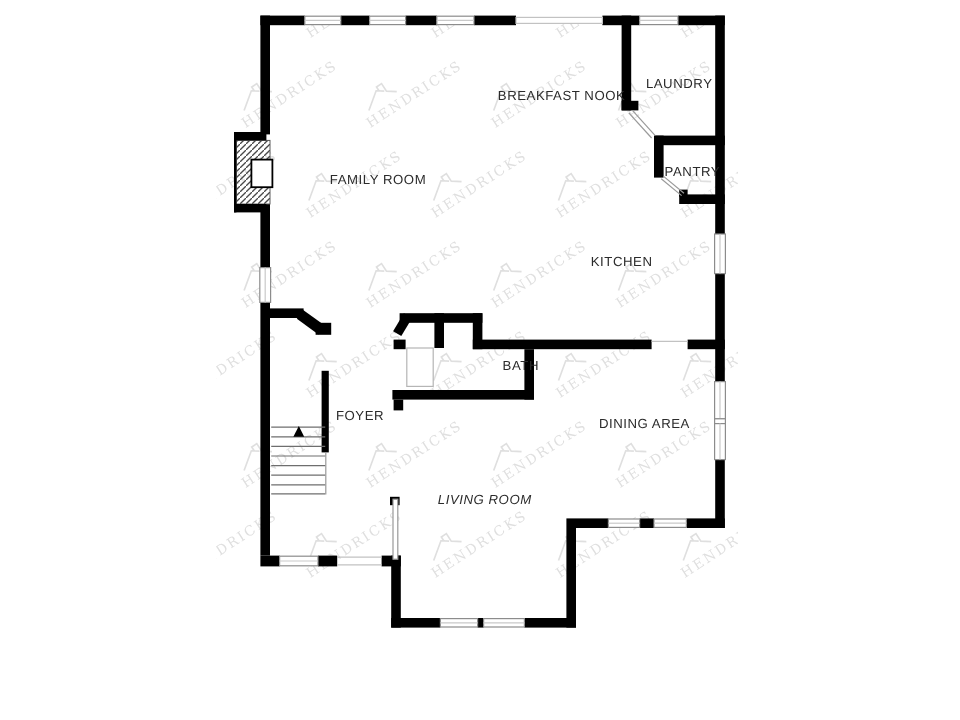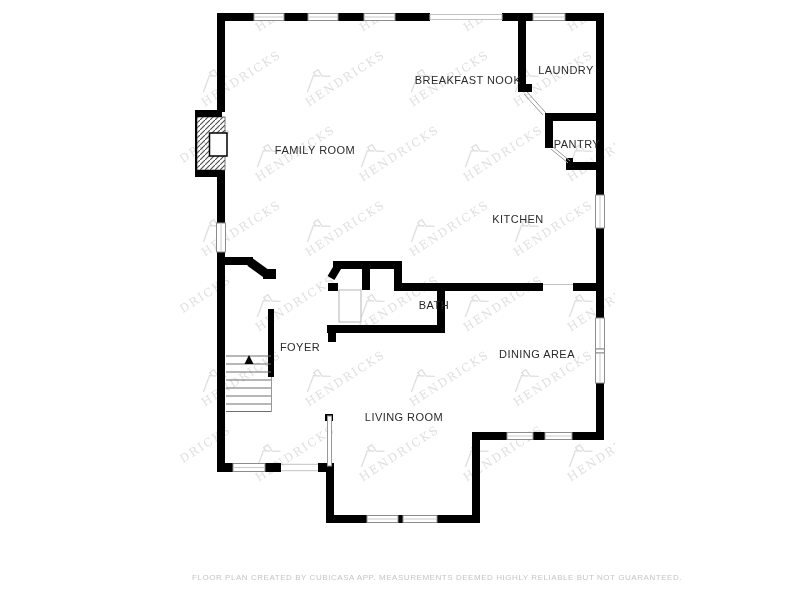--- a/index.html
+++ b/index.html
@@ -410,16 +410,15 @@
   </svg>
 
   <div class="room-label" style="left:315px;top:150px;">FAMILY ROOM</div>
   <div class="room-label" style="left:468px;top:80px;">BREAKFAST NOOK</div>
   <div class="room-label" style="left:566px;top:70px;">LAUNDRY</div>
   <div class="room-label" style="left:577px;top:144px;">PANTRY</div>
   <div class="room-label" style="left:500px;top:219px;padding-left:36px;">KITCHEN</div>
   <div class="room-label" style="left:401px;top:305px;margin-left:33px;">BATH</div>
   <div class="room-label" style="left:537px;top:354px;">DINING AREA</div>
   <div class="room-label" style="left:300px;top:347px;">FOYER</div>
-  <div class="room-label" style="left:404px;top:417px;">LIVING ROOM</div>
-
-  <div id="footer-disclaimer">FLOOR PLAN CREATED BY CUBICASA APP. MEASUREMENTS DEEMED HIGHLY RELIABLE BUT NOT GUARANTEED.</div>
+  <div class="room-label" style="left:404px;top:417px;font-style:italic;">LIVING ROOM</div>
+
 </div>
 
 </body></html>

